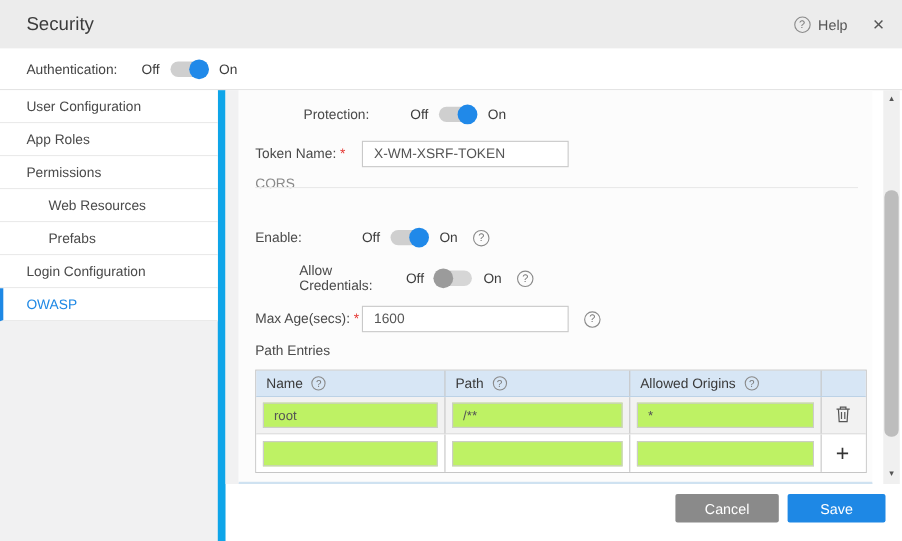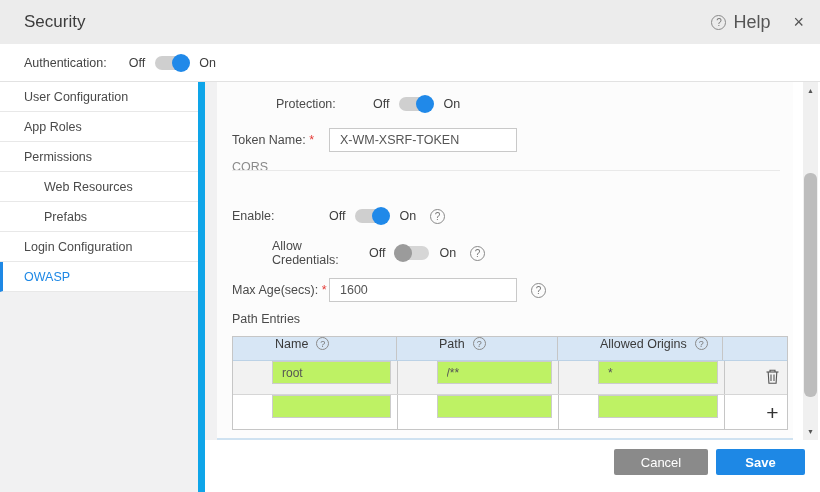--- a/index.html
+++ b/index.html
@@ -5,21 +5,21 @@
   * { margin:0; padding:0; box-sizing:border-box; }
   html,body { width:820px; height:492px; font-family:"Liberation Sans", sans-serif; }
   .dialog { position:relative; width:820px; height:492px; background:#ffffff; overflow:hidden; }
 
   
   .hdr { position:absolute; left:0; top:0; width:820px; height:55px; background:#ececec; border-bottom:1px solid #e0e0e0; }
   .hdr-title { position:absolute; left:24px; top:0; line-height:44px; font-size:17px; color:#3c3c3c; }
   .hdr-right { position:absolute; right:16px; top:0; height:44px; display:flex; align-items:center; gap:9px; }
   .help-link { display:flex; align-items:center; gap:7px; cursor:pointer; }
   .qmark { display:inline-flex; align-items:center; justify-content:center; width:15px; height:15px; border:1px solid #8a8a8a; border-radius:50%; font-size:10px; color:#777; background:transparent; flex-shrink:0; }
-  .hdr-help-label { font-size:18px; color:#555;text-align:center; }
+  .hdr-help-label { font-size:13px; color:#555;text-align:center; }
   .close-x { font-size:18px; color:#555; margin-left:14px; cursor:pointer; line-height:1; }
 
   
   .authbar { position:absolute; left:0; top:44px; width:820px; height:38px; background:#ffffff; border-bottom:1px solid #e2e2e2; display:flex; align-items:center; padding-left:24px; }
   .auth-label { font-size:12.5px; color:#444; margin-right:22px; }
 
   
   .tgl-off, .tgl-on { font-size:12.5px; color:#3d3d3d; }
   .toggle { position:relative; display:inline-block; width:34px; height:14px; border-radius:8px; background:#cfcfcf; margin:0 10px; vertical-align:middle; cursor:pointer; flex-shrink:0; }
   .toggle .knob { position:absolute; top:-2px; width:18px; height:18px; border-radius:50%; }
@@ -42,21 +42,21 @@
   .req { color:#e53935; }
   .txt-input { width:188px; height:24px; border:1px solid #c9c9c9; background:#ffffff; font-size:12.5px; color:#555; padding:0 10px; font-family:"Liberation Sans", sans-serif; outline:none; }
   .qm-after { margin-left:14px; }
   .section-label { position:absolute; left:15px; font-size:12.5px; color:#8a8a8a; }
   .hr { position:absolute; left:15px; width:548px; border-bottom:1px solid #e9e9e9; }
   .plain-label { position:absolute; left:15px; font-size:12.5px; color:#4a4a4a; }
 
   
   .ptable { position:absolute; left:15px; top:254px; width:556px; border:1px solid #c6c6c6; }
   .prow { display:flex; }
-  .pcell { border-right:1px solid #c6c6c6; display:flex; align-items:flex-start;margin-left:33px; }
+  .pcell { border-right:1px solid #c6c6c6; display:flex; align-items:center; }
   .pcell:last-child { border-right:none; }
   .c-name { width:172px; } .c-path { width:168px; } .c-orig { width:174px; } .c-act { width:38px; justify-content:center; }
   .phead { height:24px; background:#d7e6f5; border-bottom:1px solid #bcd2e6; }
   .phead .pcell { padding-left:9px; gap:8px; font-size:12.5px; color:#3a3a3a; }
   .phead .qmark { width:13px; height:13px; font-size:9px; }
   .pbody { height:34px; }
   .pbody.filled { background:#f2f2f2; border-bottom:1px solid #d6d6d6; }
   .pbody.empty { background:#ffffff; }
   .cell-input { width:calc(100% - 12px); margin:0 6px; height:23px; border:1px solid #cccccc; background:#bef264; font-size:12px; color:#555; padding:0 9px; font-family:"Liberation Sans", sans-serif; outline:none; }
   .trash-btn, .plus-btn { background:none; border:none; cursor:pointer; display:flex; align-items:center; justify-content:center; width:100%; height:100%; }
@@ -65,21 +65,21 @@
 
   
   .sbar { position:absolute; left:803px; top:82px; width:15px; height:358px; background:#f0f0f0; }
   .sarrow { position:absolute; left:0; width:15px; height:13px; text-align:center; font-size:7px; color:#555; line-height:13px; cursor:pointer; }
   .sarrow.up { top:2px; } .sarrow.down { bottom:2px; }
   .sthumb { position:absolute; left:1px; top:91px; width:13px; height:224px; background:#bdbdbd; border-radius:6px; cursor:pointer; }
 
   
   .btn { position:absolute; top:449px; height:26px; border:none; border-radius:2px; color:#ffffff; font-size:13px; font-family:"Liberation Sans", sans-serif; cursor:pointer; }
   .btn-cancel { right:112px; width:94px; background:#8a8a8a; }
-  .btn-save { right:15px; width:89px; background:#1e88e5;font-weight:bold; }
+  .btn-save { right:15px; width:89px; background:#1e88e5; }
 </style>
 </head>
 <body>
 
 <div class="dialog">
 
   <div class="hdr">
     <div class="hdr-title">Security</div>
     <div class="hdr-right">
       <span class="help-link">

